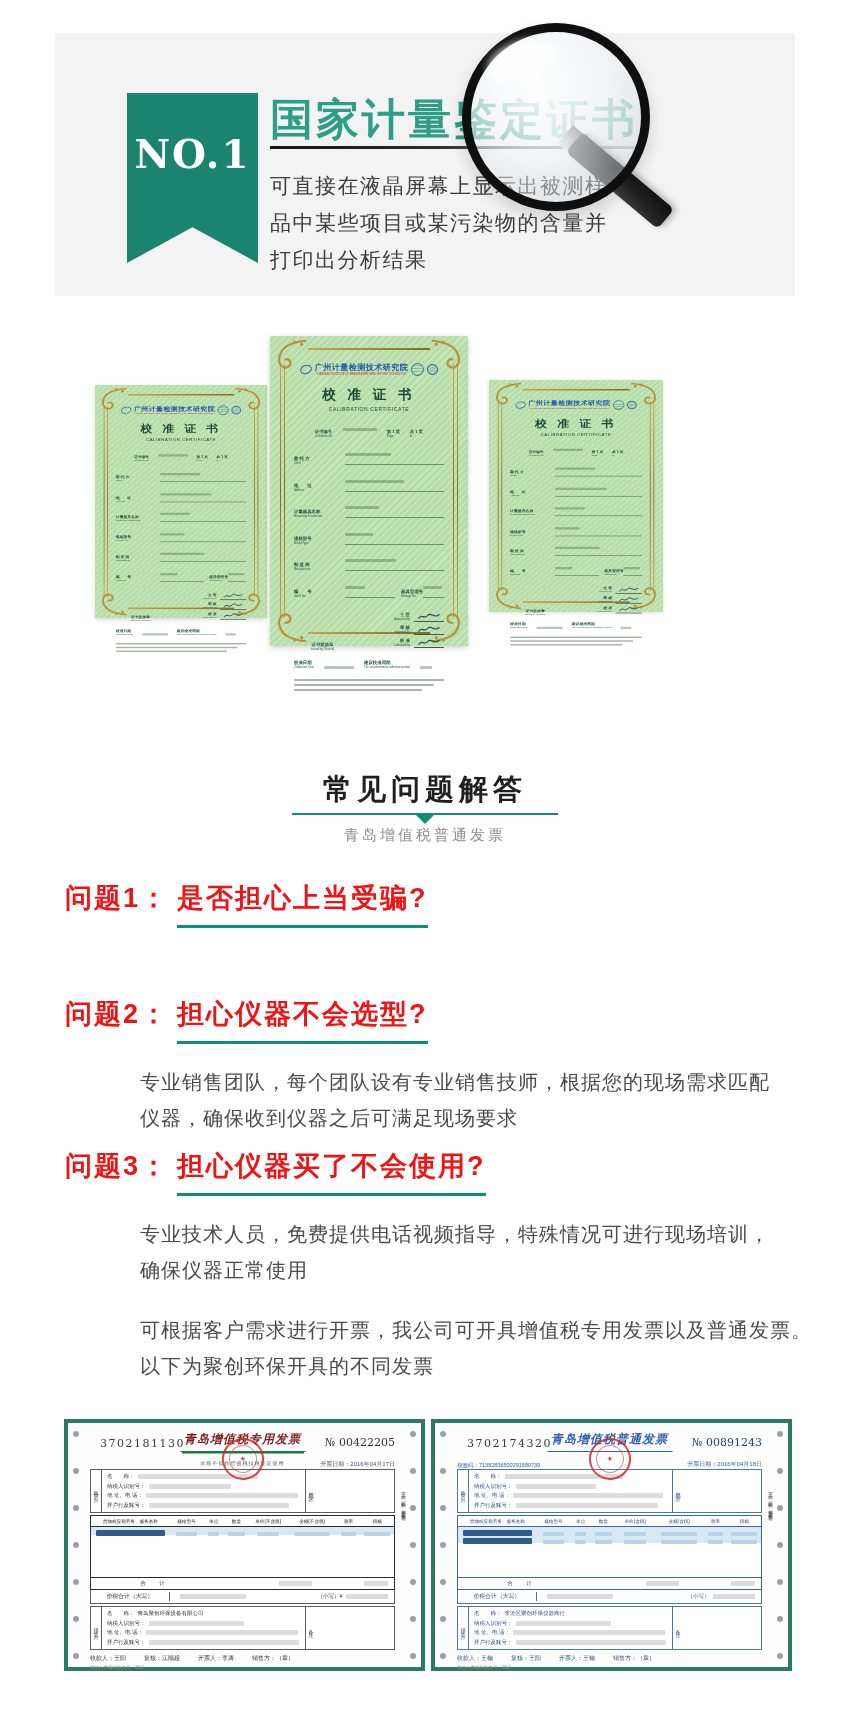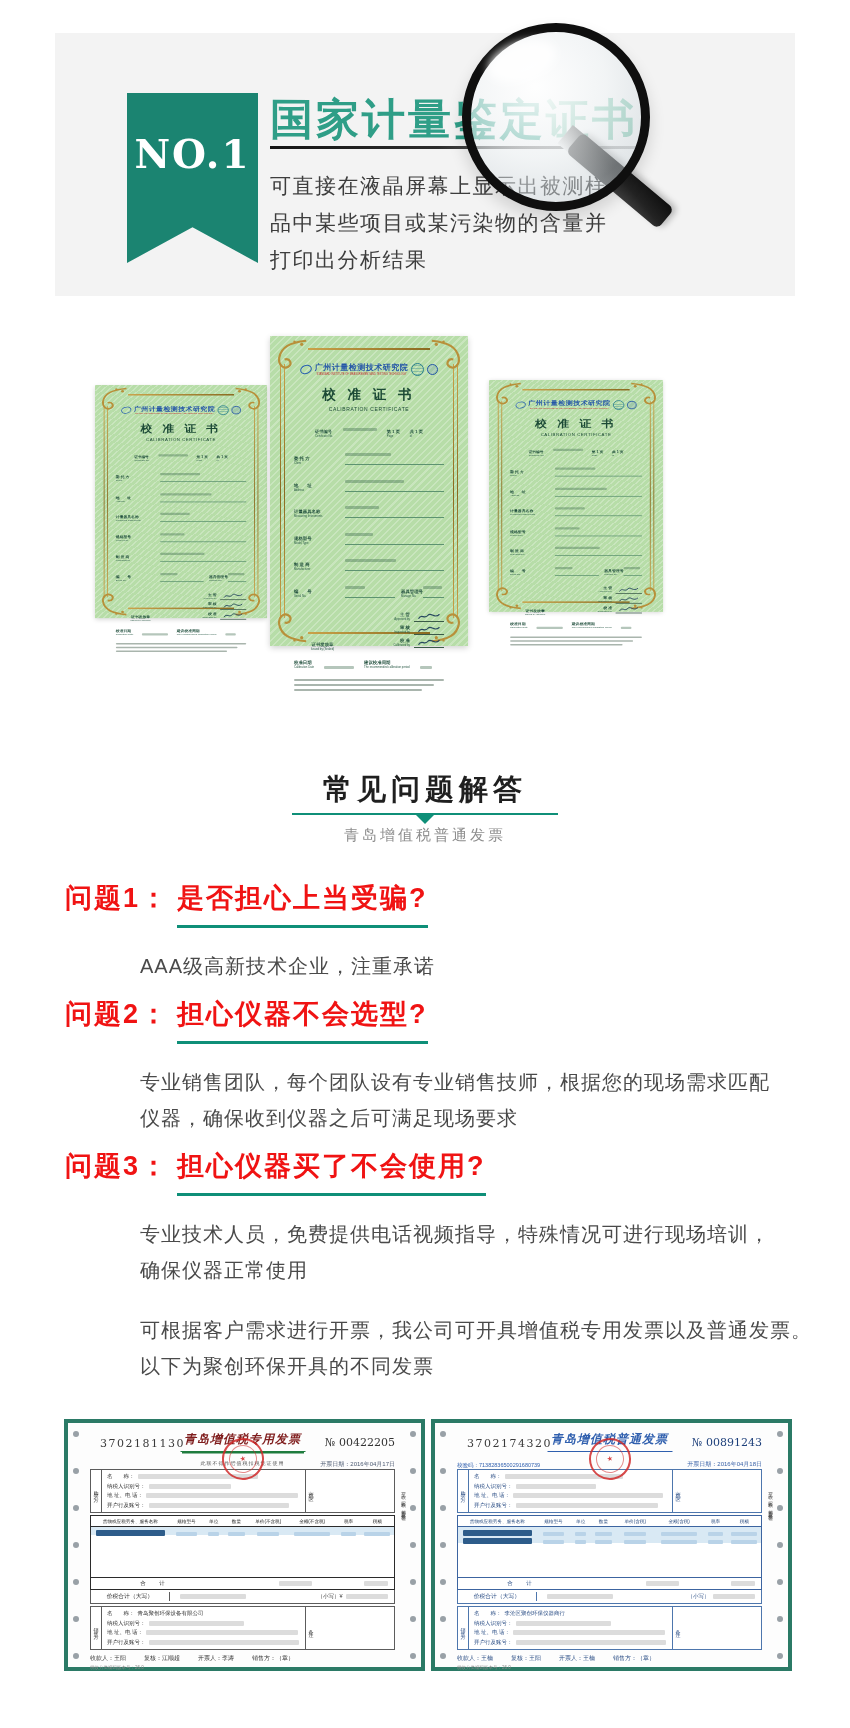--- a/index.html
+++ b/index.html
@@ -659,21 +659,20 @@
   <div class="faq-head">常见问题解答</div>
   <div class="faq-line"></div>
   <div class="faq-tri"></div>
   <div class="faq-sub">青岛增值税普通发票</div>
 
   <div class="faq-item" style="top:880px">
     <div class="qline">
         <span class="qlabel">问题1：</span>
         <span class="qtext">是否担心上当受骗?</span>
       </div>
-    <div class="answer">AAA级高新技术企业，注重承诺</div>
   </div>
   <div class="faq-item" style="top:996px">
     <div class="qline">
         <span class="qlabel">问题2：</span>
         <span class="qtext">担心仪器不会选型?</span>
       </div>
     <div class="answer">专业销售团队，每个团队设有专业销售技师，根据您的现场需求匹配
 仪器，确保收到仪器之后可满足现场要求</div>
   </div>
   <div class="faq-item" style="top:1148px">

